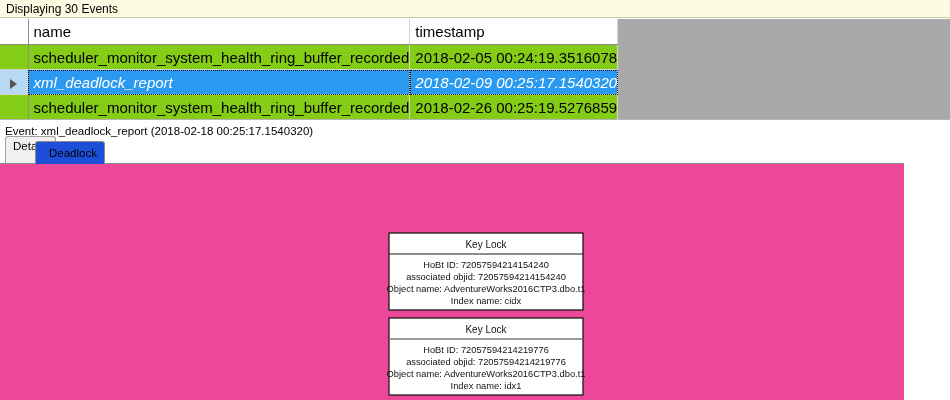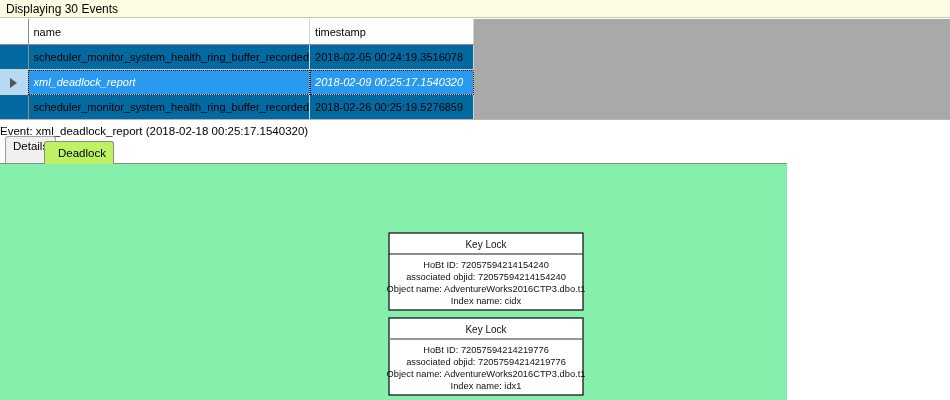--- a/index.html
+++ b/index.html
@@ -32,22 +32,22 @@
   
   .grid-wrap {
     position: absolute; left: 0; top: 19px;
     width: 950px; height: 100px;
     background: #a9a9a9;
     overflow: hidden;
   }
   table.grid {
     border-collapse: collapse;
     table-layout: fixed;
-    background: #0369a1;
-    font-size: 11px;
+    background: #84cc16;
+    font-size: 15px;
     color: #000;
   }
   table.grid col.c-sel { width: 28px; }
   table.grid col.c-name { width: 278px; }
   table.grid col.c-ts { width: 164px; }
   table.grid th, table.grid td {
     border: 1px solid #d4d4d4;
     border-top: none;
     border-left: none;
     height: 24px;
@@ -90,20 +90,21 @@
     vertical-align: middle;
   }
 
   
   .evt-caption {
     position: absolute; left: 0; top: 119px;
     width: 950px; height: 20px;
     font-size: 11.5px;
     color: #000;
     line-height: 22px;
+    padding-left: 5px;
     box-sizing: border-box;
     background: #ffffff;
     border-top: 1px solid #b6b6b6;
     white-space: nowrap;
   }
 
   
   .tabbar {
     position: absolute; left: 0; top: 140px;
     width: 950px; height: 24px;
@@ -119,35 +120,35 @@
     border-bottom: none;
     border-radius: 3px 3px 0 0;
     padding: 0 7px;
     line-height: 18px;
     height: 28px;
     box-sizing: border-box;
     white-space: nowrap;
   }
   .tab.inactive { left: 5px; bottom: 0px; }
   .tab.active {
-    left: 44px;
+    left: 35px;
     height: 23px;
     line-height: 22px;
-    background: #bef264;
+    background: #1d4ed8;
     border-color: #8c8c8c;
     z-index: 3;
     padding-left: 13px;
   }
 
   
   .canvas {
     position: absolute;
     left: 0; top: 163px;
-    width: 787px; height: 237px;
-    background: #86efac;
+    width: 904px; height: 237px;
+    background: #ec4899;
     border-top: 1px solid #8c8c8c;
     overflow: hidden;
   }
   .canvas svg { position: absolute; left: 0; top: 0; }
 
   .dtext {
     font-family: "Liberation Sans", sans-serif;
     font-size: 9.3px;
     fill: #111;
   }

